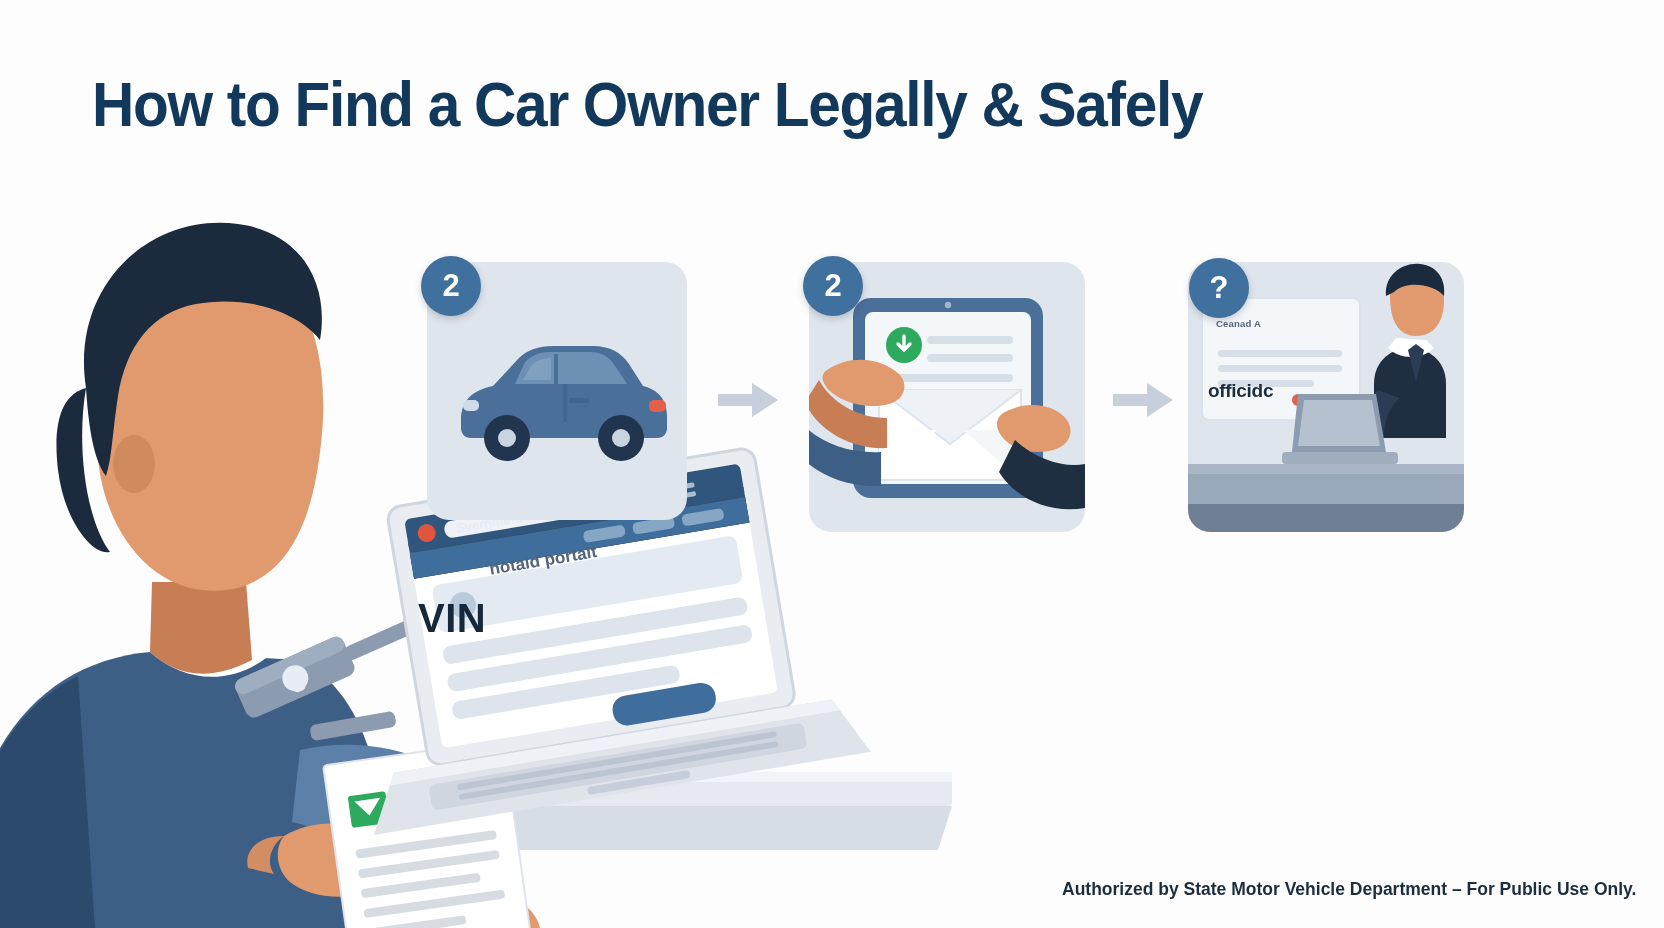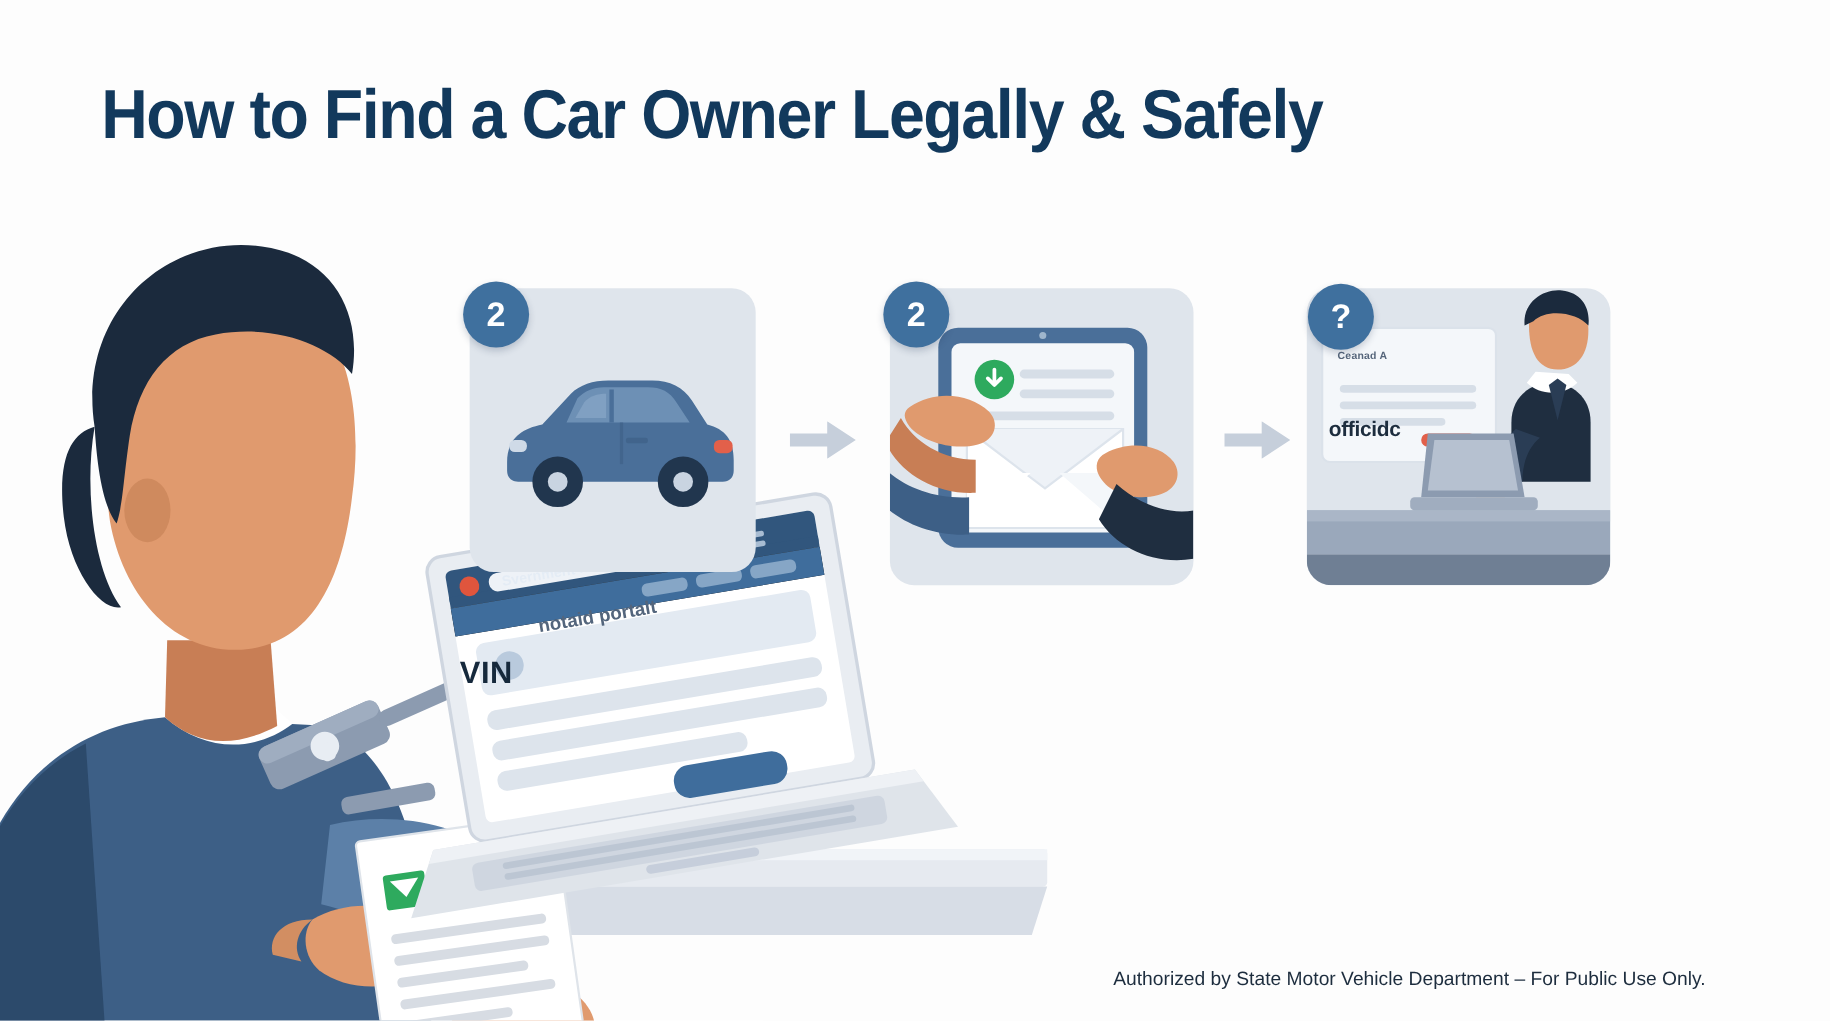--- a/index.html
+++ b/index.html
@@ -48,31 +48,31 @@
   .caption{
     position:absolute;
     font-size:21.5px;line-height:1.33;
     font-weight:700;color:#16293c;
     white-space:pre-line;
   }
   .caption.c2{left:808px;top:574px;width:290px;}
   .caption.c3{left:1198px;top:574px;width:300px;}
 
   .footer{
-    position:absolute;left:1012px;top:879px;
-    font-size:17.5px;color:#1d2d3e;font-weight:400;white-space:nowrap;
+    position:absolute;left:1062px;top:879px;
+    font-size:17.5px;color:#1d2d3e;font-weight:700;white-space:nowrap;
   }
 
   
   .scene{position:absolute;left:0;top:190px;width:985px;height:738px;}
   .scene svg{display:block;}
 
   .vinlabel{
     position:absolute;left:418px;top:596px;
-    font-size:28px;font-weight:700;color:#16293c;letter-spacing:.5px;text-align:right;
+    font-size:40px;font-weight:700;color:#16293c;letter-spacing:.5px;text-align:right;
   }
   .portallabel{
     position:absolute;left:488px;top:560px;
     font-size:17px;font-weight:700;color:#53657c;
     transform:rotate(-9.5deg);transform-origin:left top;
     white-space:nowrap;
   }
   .govlabel{
     position:absolute;left:455px;top:521px;
     font-size:13px;font-weight:700;color:#e4ecf5;

